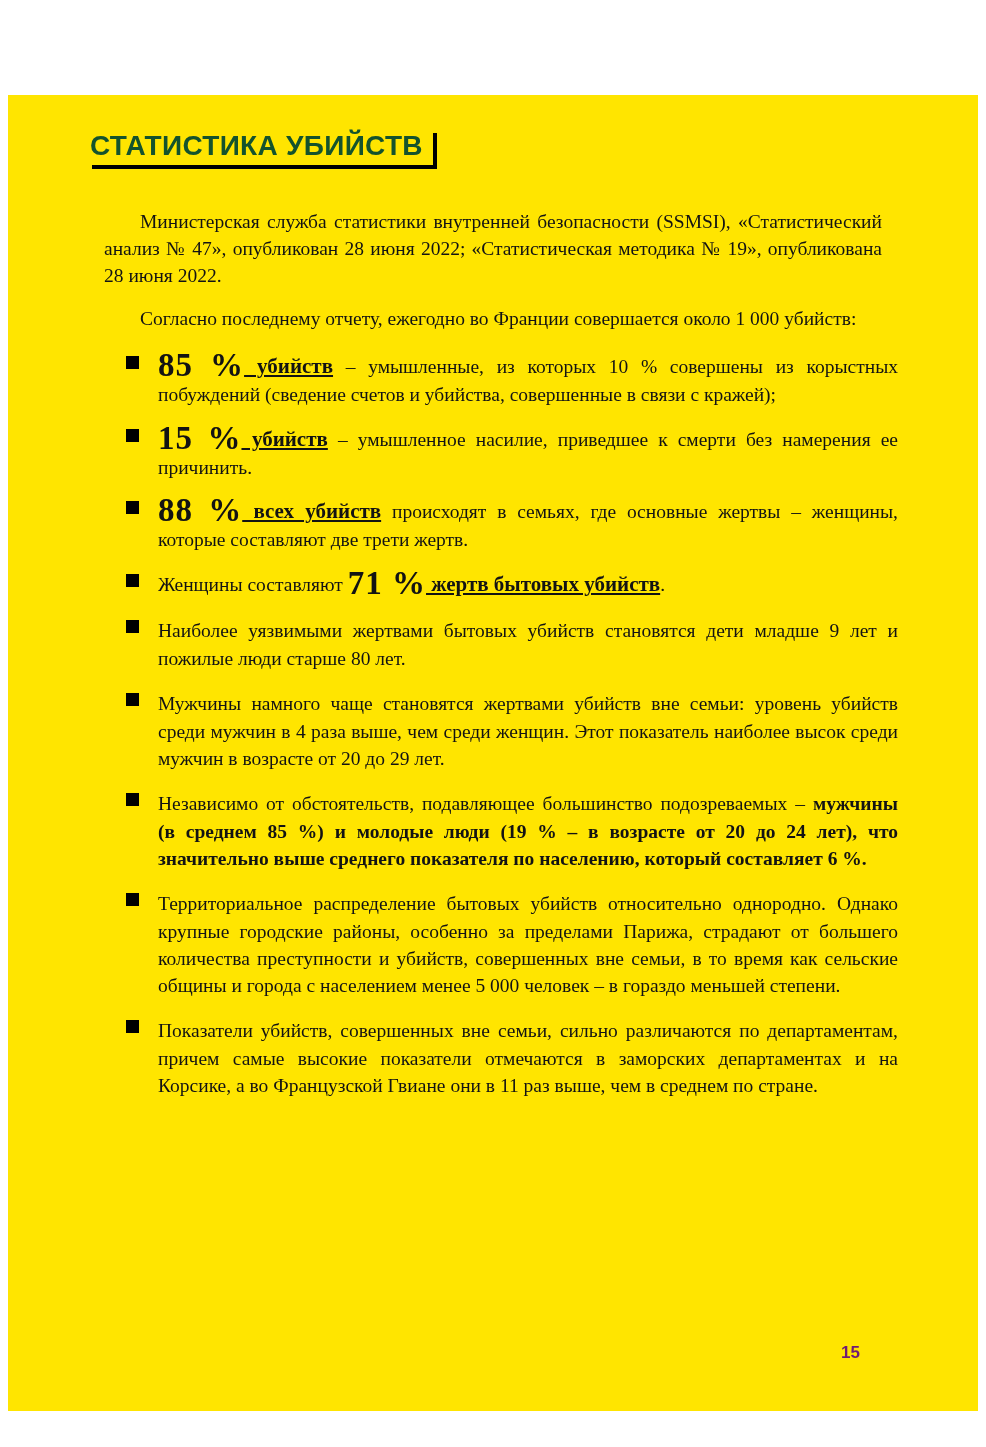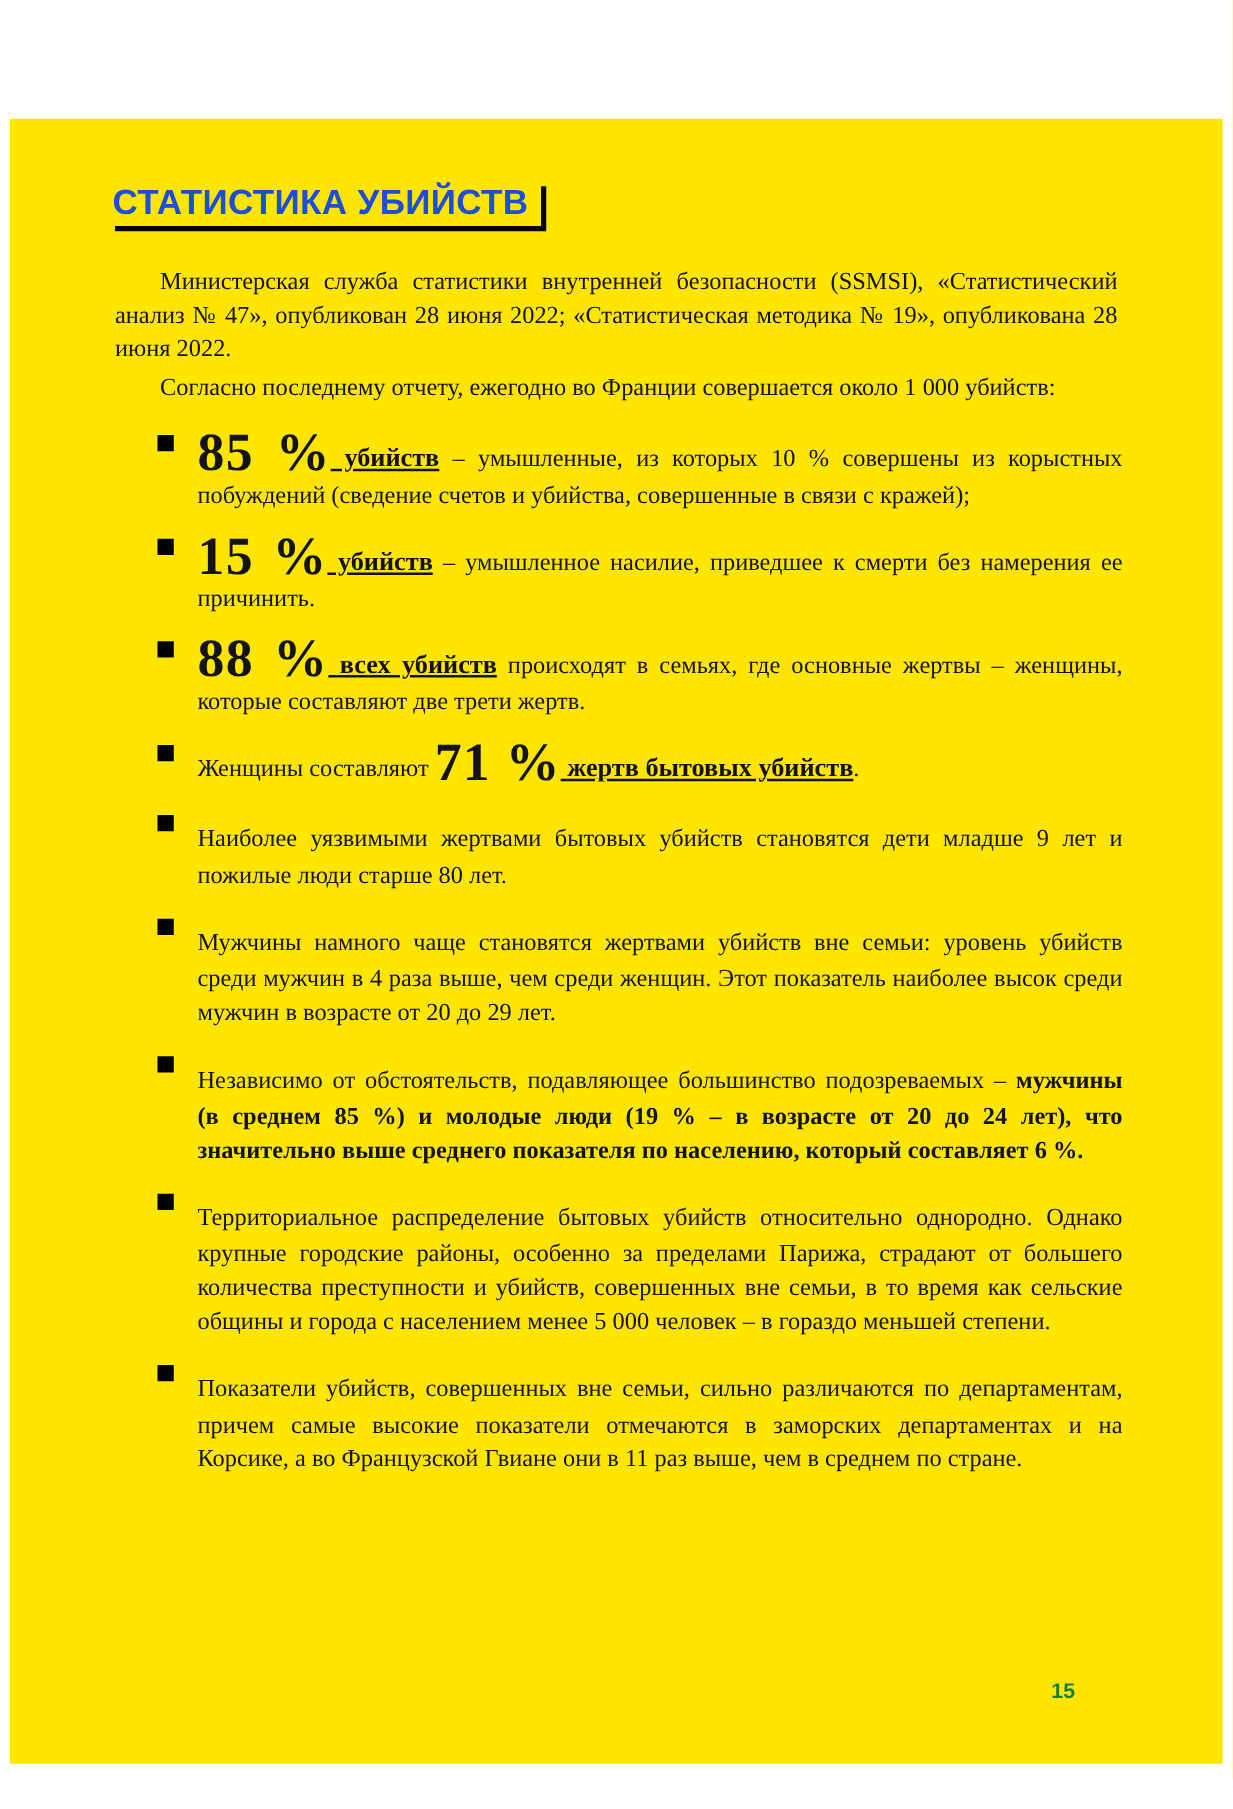--- a/index.html
+++ b/index.html
@@ -17,31 +17,31 @@
     left: 8px;
     right: 8px;
     top: 95px;
     bottom: 36px;
     background: #FFE500;
     box-sizing: border-box;
     padding: 34px 80px 0 80px;
   }
   .title {
     display: inline-block;
-    margin: 16px 0 28px 0;
+    margin: 0 0 28px 0;
     font-family: "Liberation Sans", sans-serif;
     font-weight: 700;
     font-size: 28px;
     letter-spacing: 0.3px;
-    color: #1d4ed8;
+    color: #14532d;
     padding: 1px 10px 3px 2px;
     box-shadow: 4px 4px 0 #000;
   }
   .para {
-    margin: 4px;
+    margin: 16px;
     font-size: 19.5px;
     line-height: 1.38;
     text-align: justify;
   }
   .para.indent { text-indent: 36px; }
   .bullets {
     list-style: none;
     margin: 16px 0 0 38px;
     padding: 0;
   }
@@ -56,39 +56,39 @@
   .sq {
     position: absolute;
     left: 0;
     top: 7px;
     width: 13px;
     height: 13px;
     background: #000;
   }
   .big {
     font-weight: 700;
-    font-size: 43px;
+    font-size: 33px;
     line-height: 1;
     vertical-align: -3px;
     letter-spacing: 1px;
   }
   .lead {
     font-weight: 700;
     font-size: 21px;
     text-decoration: underline;
   }
   .boldtext { font-weight: 700; }
   .pagenum {
     position: absolute;
     right: 118px;
     bottom: 48px;
     font-family: "Liberation Sans", sans-serif;
     font-weight: 700;
     font-size: 17px;
-    color: #15803d;
+    color: #701a75;
   }
 </style>
 </head>
 <body>
 
 <div class="sheet">
   <div class="paper">
 
     <h1 class="title">СТАТИСТИКА УБИЙСТВ</h1>
 

